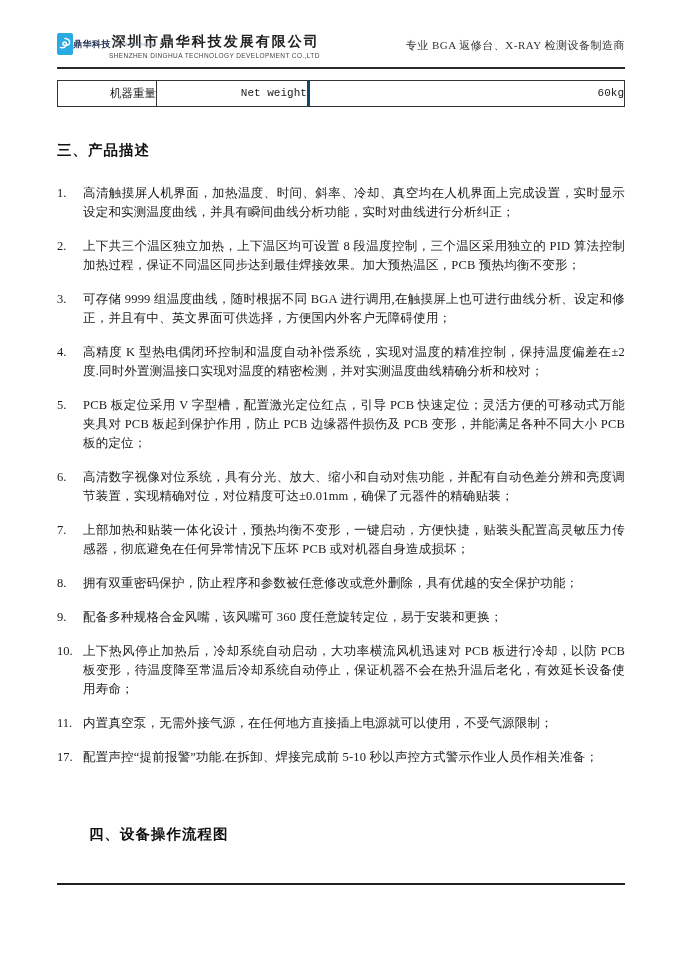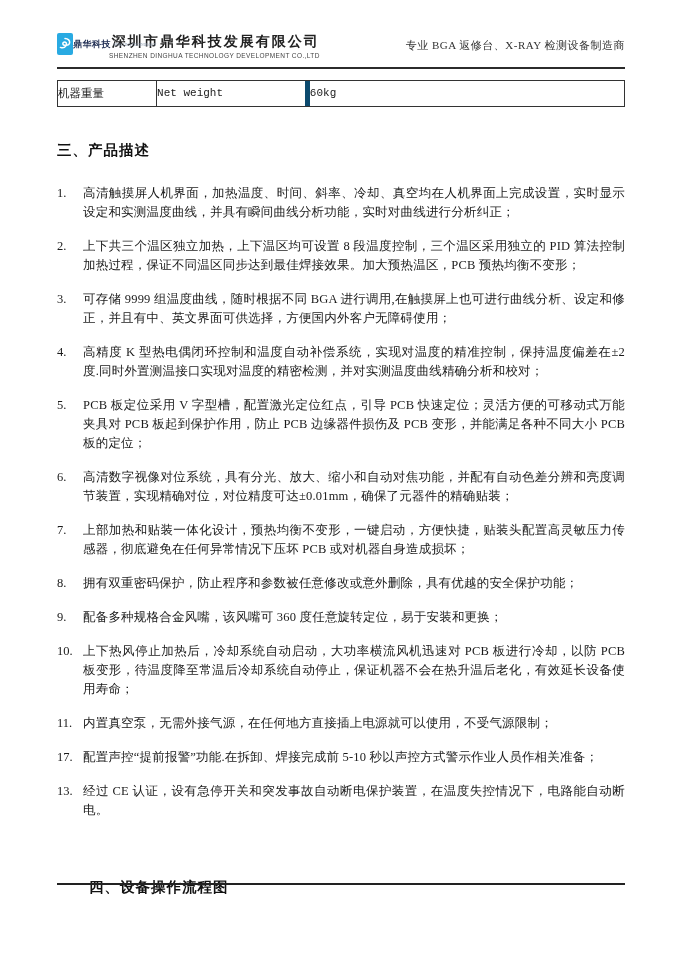--- a/index.html
+++ b/index.html
@@ -71,26 +71,26 @@
     letter-spacing:0.5px;
     white-space:nowrap;
   }
   
   .spec-table{
     display:flex;
     margin-top:11px;
     border:1px solid #333;
     height:25px;
     line-height:25px;
-    text-align:left;
+    text-align:right;
     font-size:11.5px;
   }
   .spec-cell{box-sizing:border-box;}
   .spec-cell.c1{width:17.5%;border-right:1px solid #333;}
-  .spec-cell.c2{width:27%;border-right:5px solid #0c4a6e;font-family:"Liberation Mono","DejaVu Sans Mono",monospace;font-size:11px;}
+  .spec-cell.c2{width:27%;border-right:3px solid #0c4a6e;font-family:"Liberation Mono","DejaVu Sans Mono",monospace;font-size:11px;}
   .spec-cell.c3{width:55.5%;font-family:Liberation Mono, monospace;font-size:11px;}
   
   .sec-heading{
     font-size:14.5px;font-weight:bold;color:#111;
     letter-spacing:1px;
   }
   .sec3-heading{margin-top:34px;}
   .sec4-heading{margin-top:58px;margin-left:32px;}
   .list{
     margin-top:24px;
@@ -194,24 +194,20 @@
         <span class="txt">上下热风停止加热后，冷却系统自动启动，大功率横流风机迅速对 PCB 板进行冷却，以防 PCB 板变形，待温度降至常温后冷却系统自动停止，保证机器不会在热升温后老化，有效延长设备使用寿命；</span>
       </div>
       <div class="li">
         <span class="num">11.</span>
         <span class="txt">内置真空泵，无需外接气源，在任何地方直接插上电源就可以使用，不受气源限制；</span>
       </div>
       <div class="li">
         <span class="num">17.</span>
         <span class="txt">配置声控“提前报警”功能.在拆卸、焊接完成前 5-10 秒以声控方式警示作业人员作相关准备；</span>
       </div>
-      <div class="li">
-        <span class="num">13.</span>
-        <span class="txt">经过 CE 认证，设有急停开关和突发事故自动断电保护装置，在温度失控情况下，电路能自动断电。</span>
-      </div>
     </div>
 
     <div class="sec-heading sec4-heading">四、设备操作流程图</div>
 
   </div>
 
   <div class="footer-line"></div>
 </div>
 
 </body></html>

